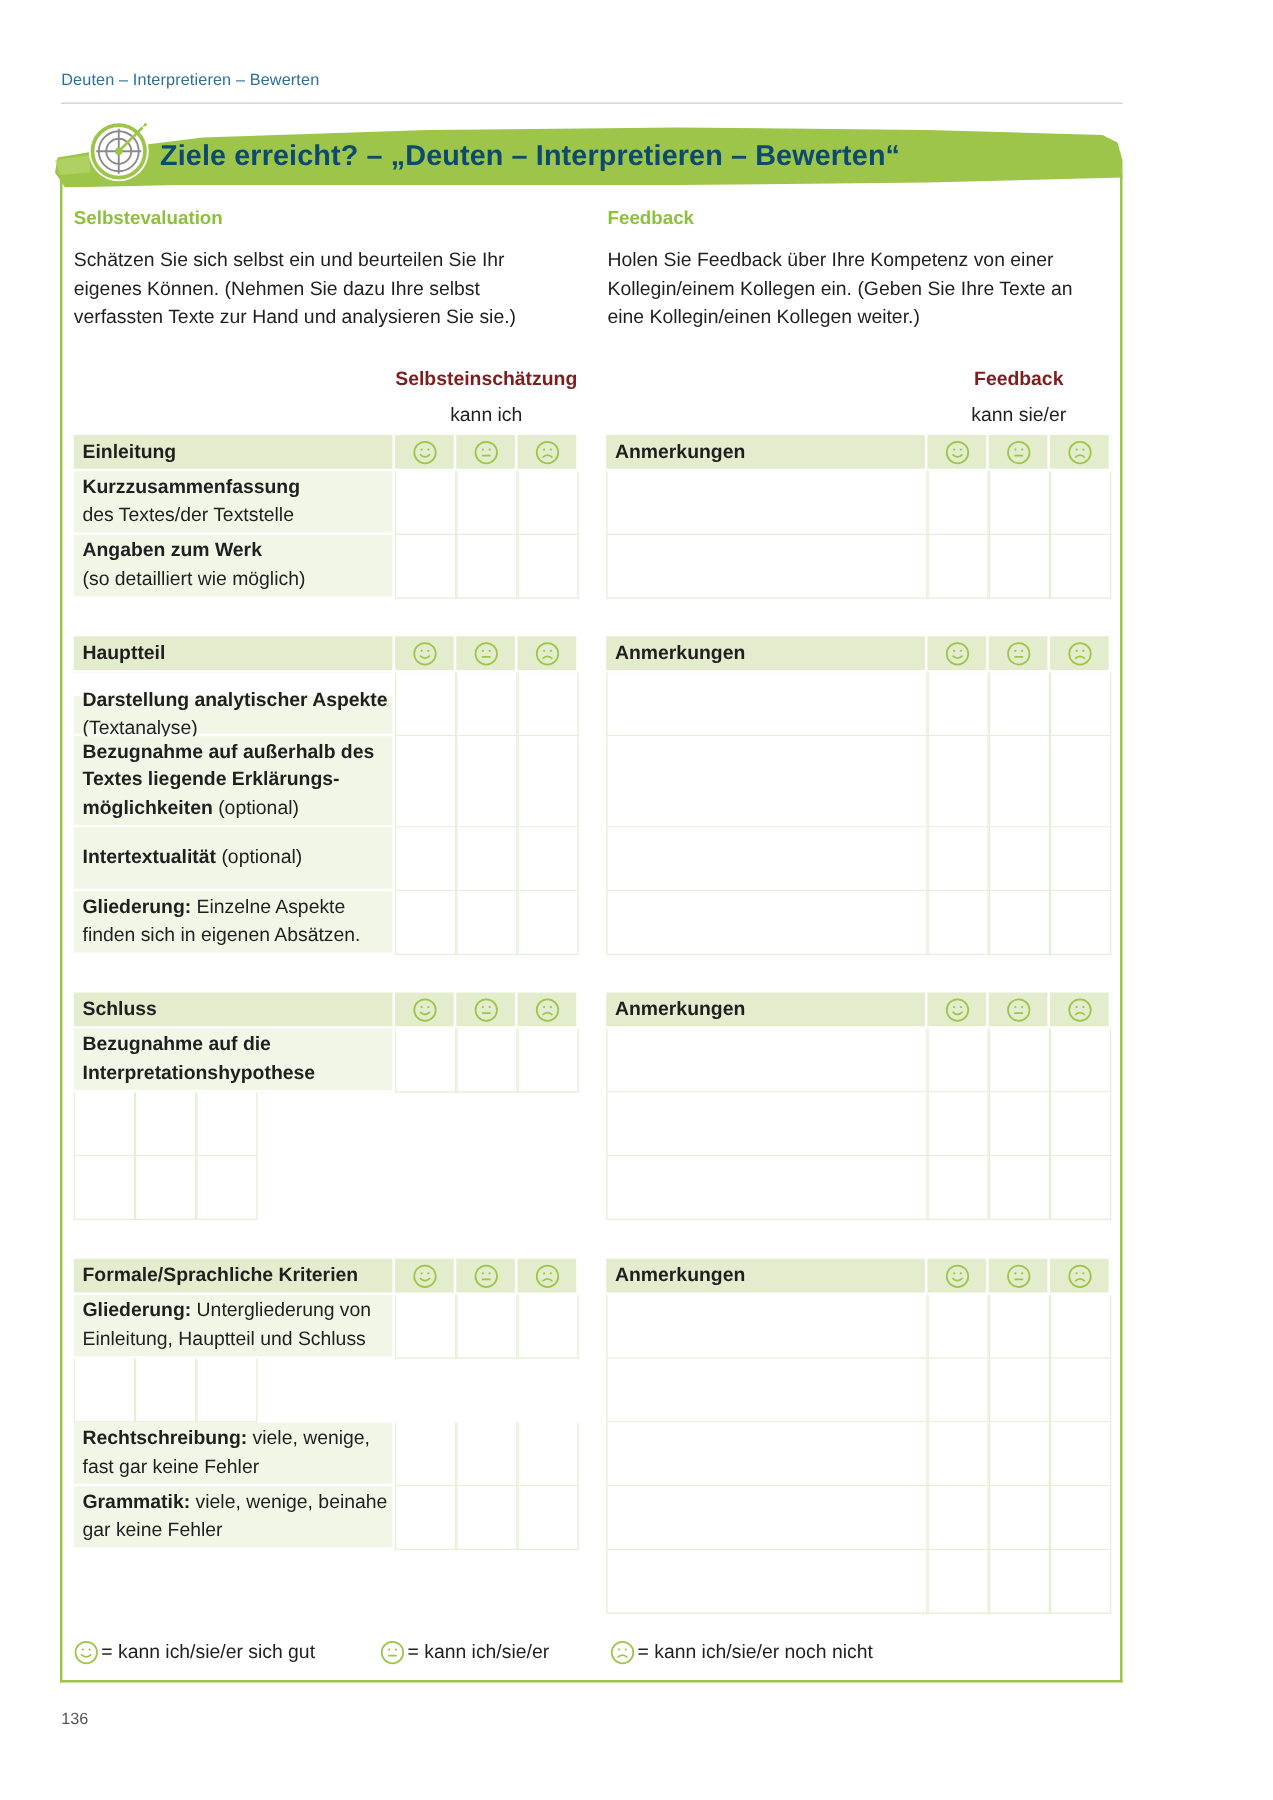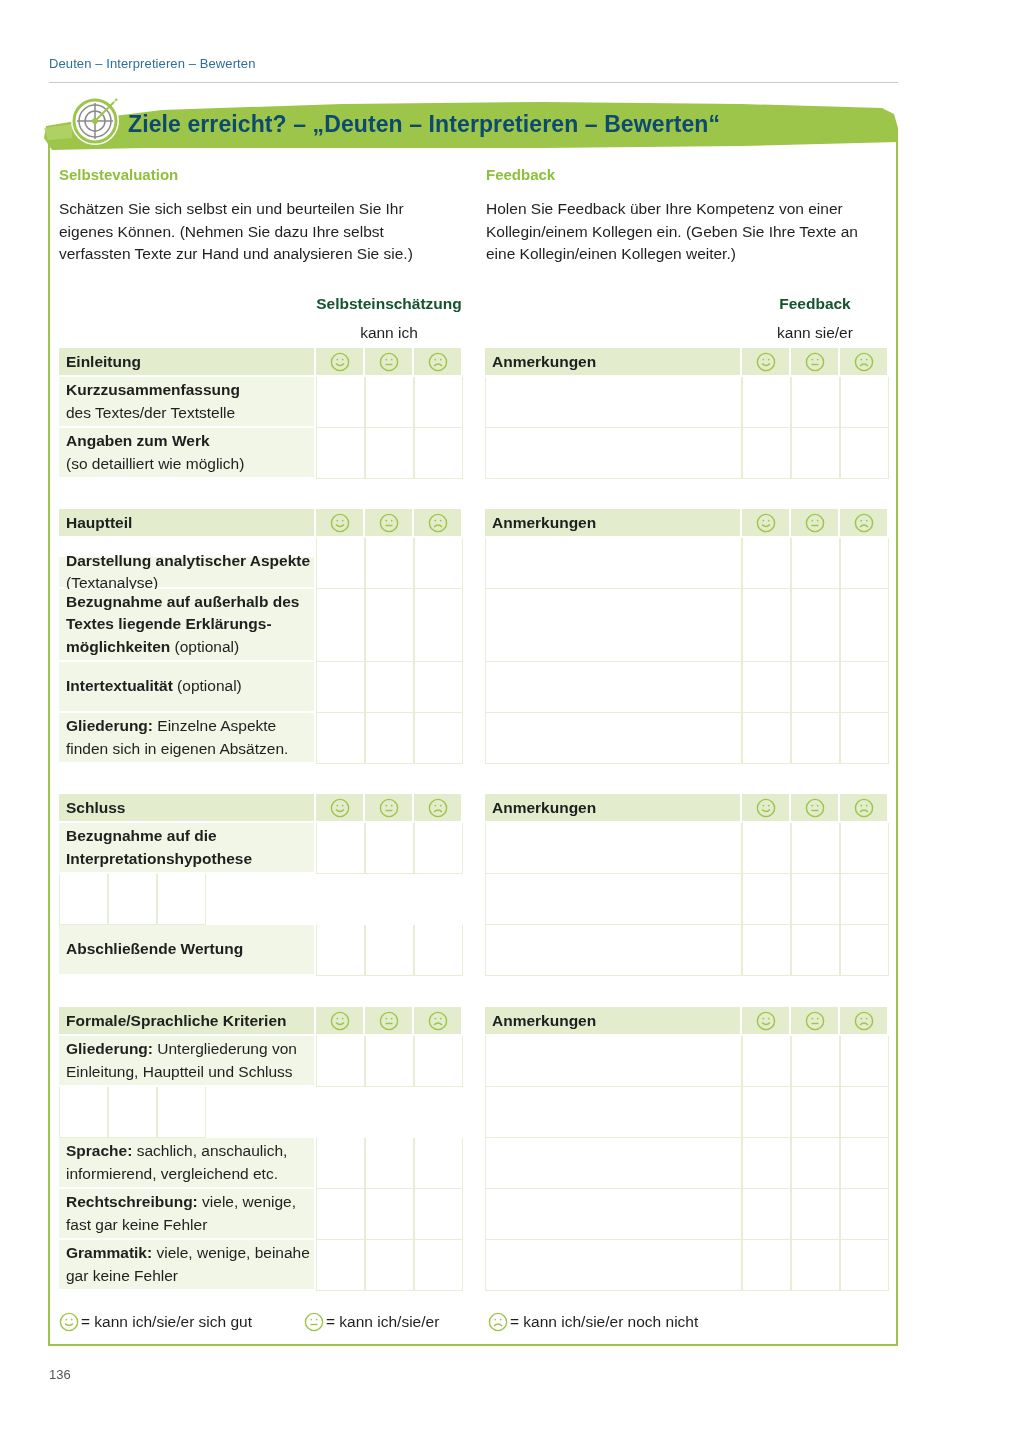--- a/index.html
+++ b/index.html
@@ -12,21 +12,21 @@
   .frame { position: absolute; left: 48px; top: 140px; width: 850px; height: 1206px; border: 2px solid #9dc54a; border-top: none; }
 
   .banner { position: absolute; left: 42px; top: 98px; width: 858px; height: 52px; }
   .banner svg { position: absolute; left: 0; top: 0; }
   .banner-title { position: absolute; left: 128px; top: 111px; font-size: 23px; font-weight: bold; color: #0c4a6e; letter-spacing: 0.1px; }
   .target-icon { position: absolute; left: 70px; top: 96px; width: 50px; height: 50px; }
 
   .col-head { position: absolute; font-size: 15px; font-weight: bold; color: #8dc03b; }
   .intro { position: absolute; font-size: 15.5px; line-height: 22.5px; color: #1f1f1f; }
 
-  .tbl-head-bold { position: absolute; font-size: 15.5px; font-weight: bold; color: #14532d; text-align: center; }
+  .tbl-head-bold { position: absolute; font-size: 15.5px; font-weight: bold; color: #7f1d1d; text-align: center; }
   .tbl-head-sub { position: absolute; font-size: 15.5px; color: #1f1f1f; text-align: center; }
   .cell { border-right: 2px solid #ffffff; border-bottom: 2px solid #ffffff; display: flex; align-items: center; }
   .hdr .label { background: #e3edcd; font-weight: bold; font-size: 15.5px; padding-left: 7px; }
   .hdr .sm { background: #e3edcd; justify-content: center; }
   .body .label { background: #f1f6e7; font-size: 15.5px; line-height: 22.5px; padding-left: 7px; }
   .body .box { background: #ffffff; border: 1px solid #e6eed6; border-top: none; }
   .body .rem { background: #ffffff; border: 1px solid #e6eed6; border-top: none; }
   b { font-weight: bold; }
 
   .smiley { width: 20px; height: 20px; display: block; }
@@ -308,23 +308,20 @@
         <div class="cell box" style="width:49px;"></div>
         <div class="cell box" style="width:49px;"></div>
         <div class="cell box" style="width:49px;"></div>
       </div>
       <div class="body" style="display:flex;height:51px;">
         <div class="cell box" style="width:49px;"></div>
         <div class="cell box" style="width:49px;"></div>
         <div class="cell box" style="width:49px;"></div>
       </div>
       <div class="body" style="display:flex;height:51px;">
-        <div class="cell label" style="width:257px;">
-          <span><b>Abschließende Wertung</b></span>
-        </div>
         <div class="cell box" style="width:49px;"></div>
         <div class="cell box" style="width:49px;"></div>
         <div class="cell box" style="width:49px;"></div>
       </div>
     </div>
     <div style="position:absolute;left:485px;top:794px;width:404px;">
       <div class="hdr" style="display:flex;height:29px;">
         <div class="cell label" style="width:257px;">Anmerkungen</div>
         <div class="cell sm" style="width:49px;">
           <svg class="smiley" viewBox="0 0 20 20">
@@ -400,28 +397,20 @@
       </div>
       <div class="body" style="display:flex;height:51px;">
         <div class="cell label" style="width:257px;">
           <span><b>Gliederung:</b> Untergliederung von Einleitung, Hauptteil und Schluss</span>
         </div>
         <div class="cell box" style="width:49px;"></div>
         <div class="cell box" style="width:49px;"></div>
         <div class="cell box" style="width:49px;"></div>
       </div>
       <div class="body" style="display:flex;height:51px;">
-        <div class="cell box" style="width:49px;"></div>
-        <div class="cell box" style="width:49px;"></div>
-        <div class="cell box" style="width:49px;"></div>
-      </div>
-      <div class="body" style="display:flex;height:51px;">
-        <div class="cell label" style="width:257px;">
-          <span><b>Sprache:</b> sachlich, anschaulich, informierend, vergleichend etc.</span>
-        </div>
         <div class="cell box" style="width:49px;"></div>
         <div class="cell box" style="width:49px;"></div>
         <div class="cell box" style="width:49px;"></div>
       </div>
       <div class="body" style="display:flex;height:51px;">
         <div class="cell label" style="width:257px;">
           <span><b>Rechtschreibung:</b> viele, wenige, fast gar keine Fehler</span>
         </div>
         <div class="cell box" style="width:49px;"></div>
         <div class="cell box" style="width:49px;"></div>

